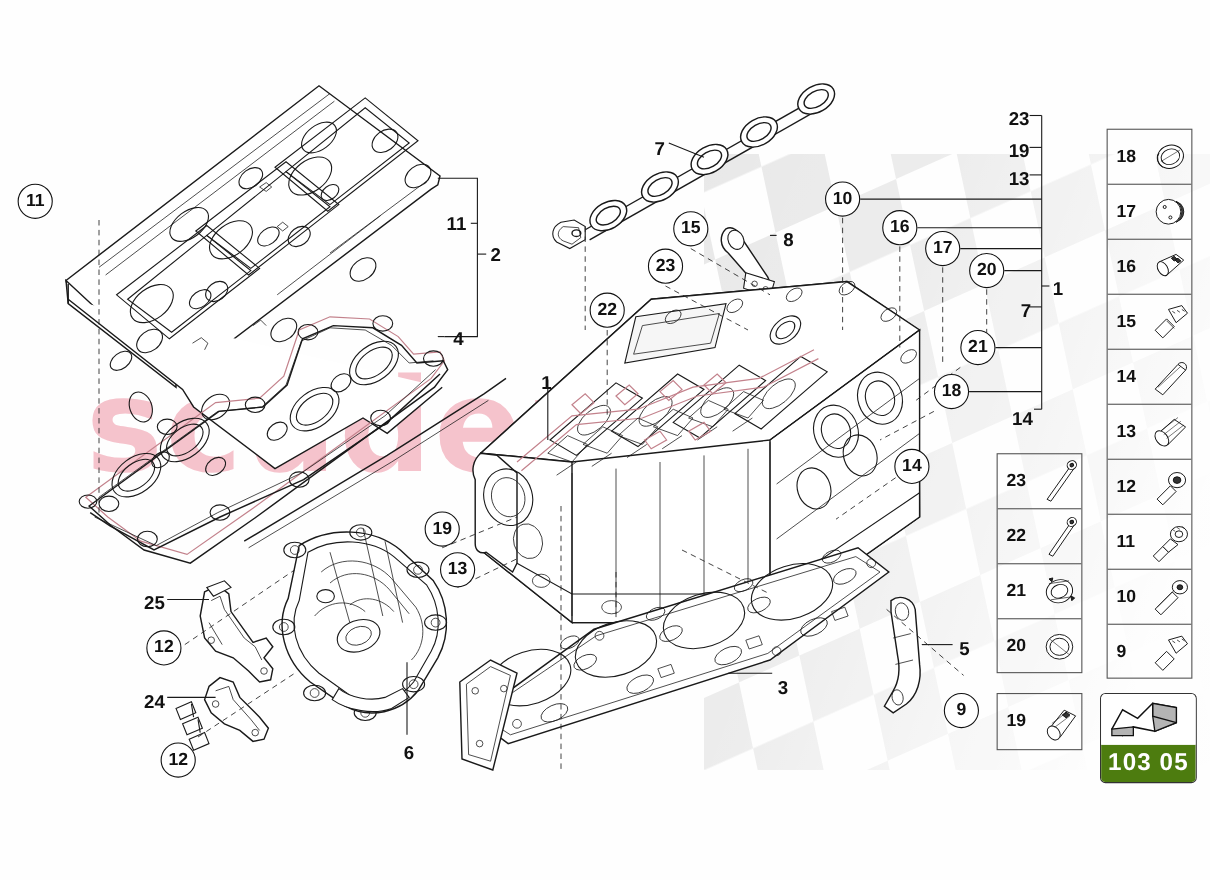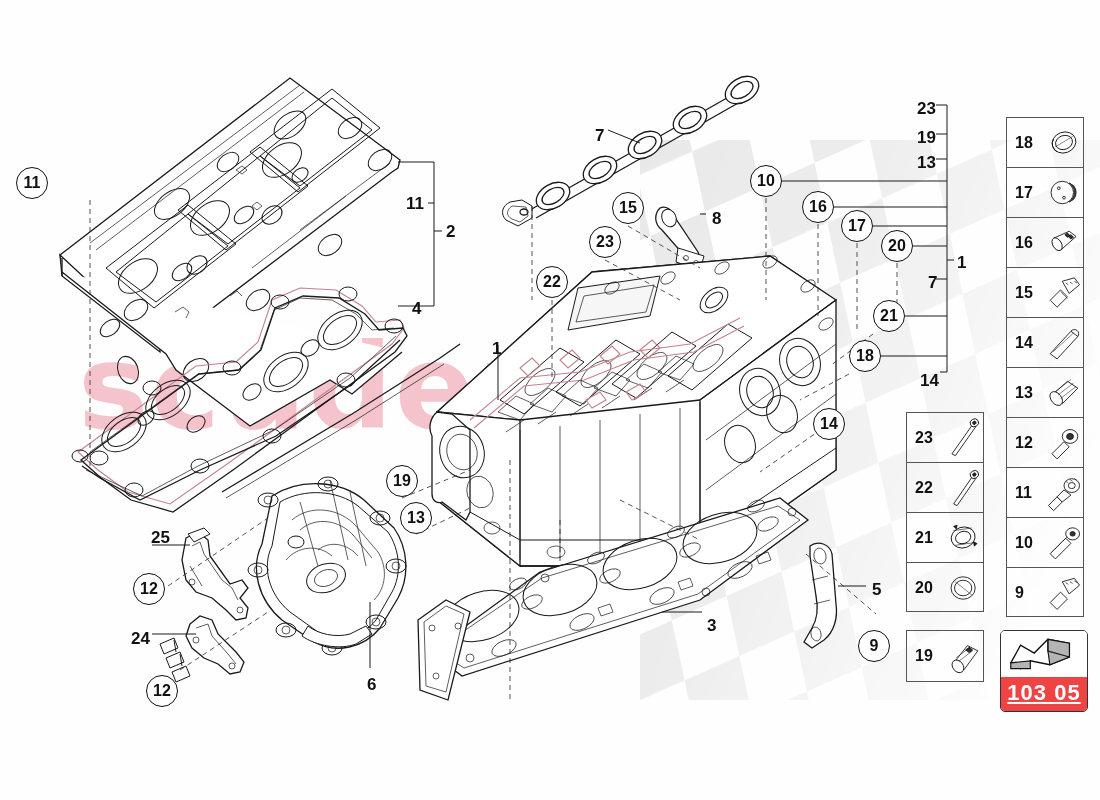--- a/index.html
+++ b/index.html
@@ -95,27 +95,26 @@
   #legend{
     position:absolute;
     border:1.4px solid #333;
     border-radius:5px;
     background:#fff;
     box-sizing:border-box;
     overflow:hidden;
   }
   #legend .lgimg{height:46px;position:relative;background:#fff;}
   #legend .lgtxt{
-    background:#ef4444;color:#fff;
+    background:#4d7c0f;color:#fff;
     font-size:22px;font-weight:700;
     text-align:center;
     letter-spacing:1px;
     padding:3px 0 5px 0;
     font-family:"Liberation Sans", sans-serif;
-    text-decoration:underline;
   }
 </style>
 </head>
 <body>
 
 <div id="stage">
 
   <svg id="wm-flag" viewBox="0 0 1100 800">
     <defs>
       <pattern id="chk" width="120" height="120" patternUnits="userSpaceOnUse" patternTransform="rotate(-24) skewX(-12)">
@@ -605,21 +604,21 @@
   <div class="lbl" style="left:412px;top:299px;">4</div>
   <div class="lbl" style="left:492px;top:339px;">1</div>
   <div class="lbl" style="left:595px;top:126px;">7</div>
   <div class="lbl" style="left:712px;top:209px;">8</div>
   <div class="lbl" style="left:917px;top:99px;">23</div>
   <div class="lbl" style="left:917px;top:128px;">19</div>
   <div class="lbl" style="left:917px;top:153px;">13</div>
   <div class="lbl" style="left:957px;top:253px;">1</div>
   <div class="lbl" style="left:928px;top:273px;">7</div>
   <div class="lbl" style="left:920px;top:371px;">14</div>
-  <div class="lbl" style="left:131px;top:528px;margin-left:20px;">25</div>
+  <div class="lbl" style="left:131px;top:539px;">25</div>
   <div class="lbl" style="left:131px;top:629px;text-align:center;">24</div>
   <div class="lbl" style="left:367px;top:675px;">6</div>
   <div class="lbl" style="left:707px;top:616px;">3</div>
   <div class="lbl" style="left:872px;top:580px;">5</div>
 
   <div class="pbox" style="left:1006px;top:117px;width:78px;height:500px;">
     <div class="pcell" style="height:50px;">
       <div class="pnum">18</div>
       <div class="pimg">
         <svg viewBox="0 0 44 50">

